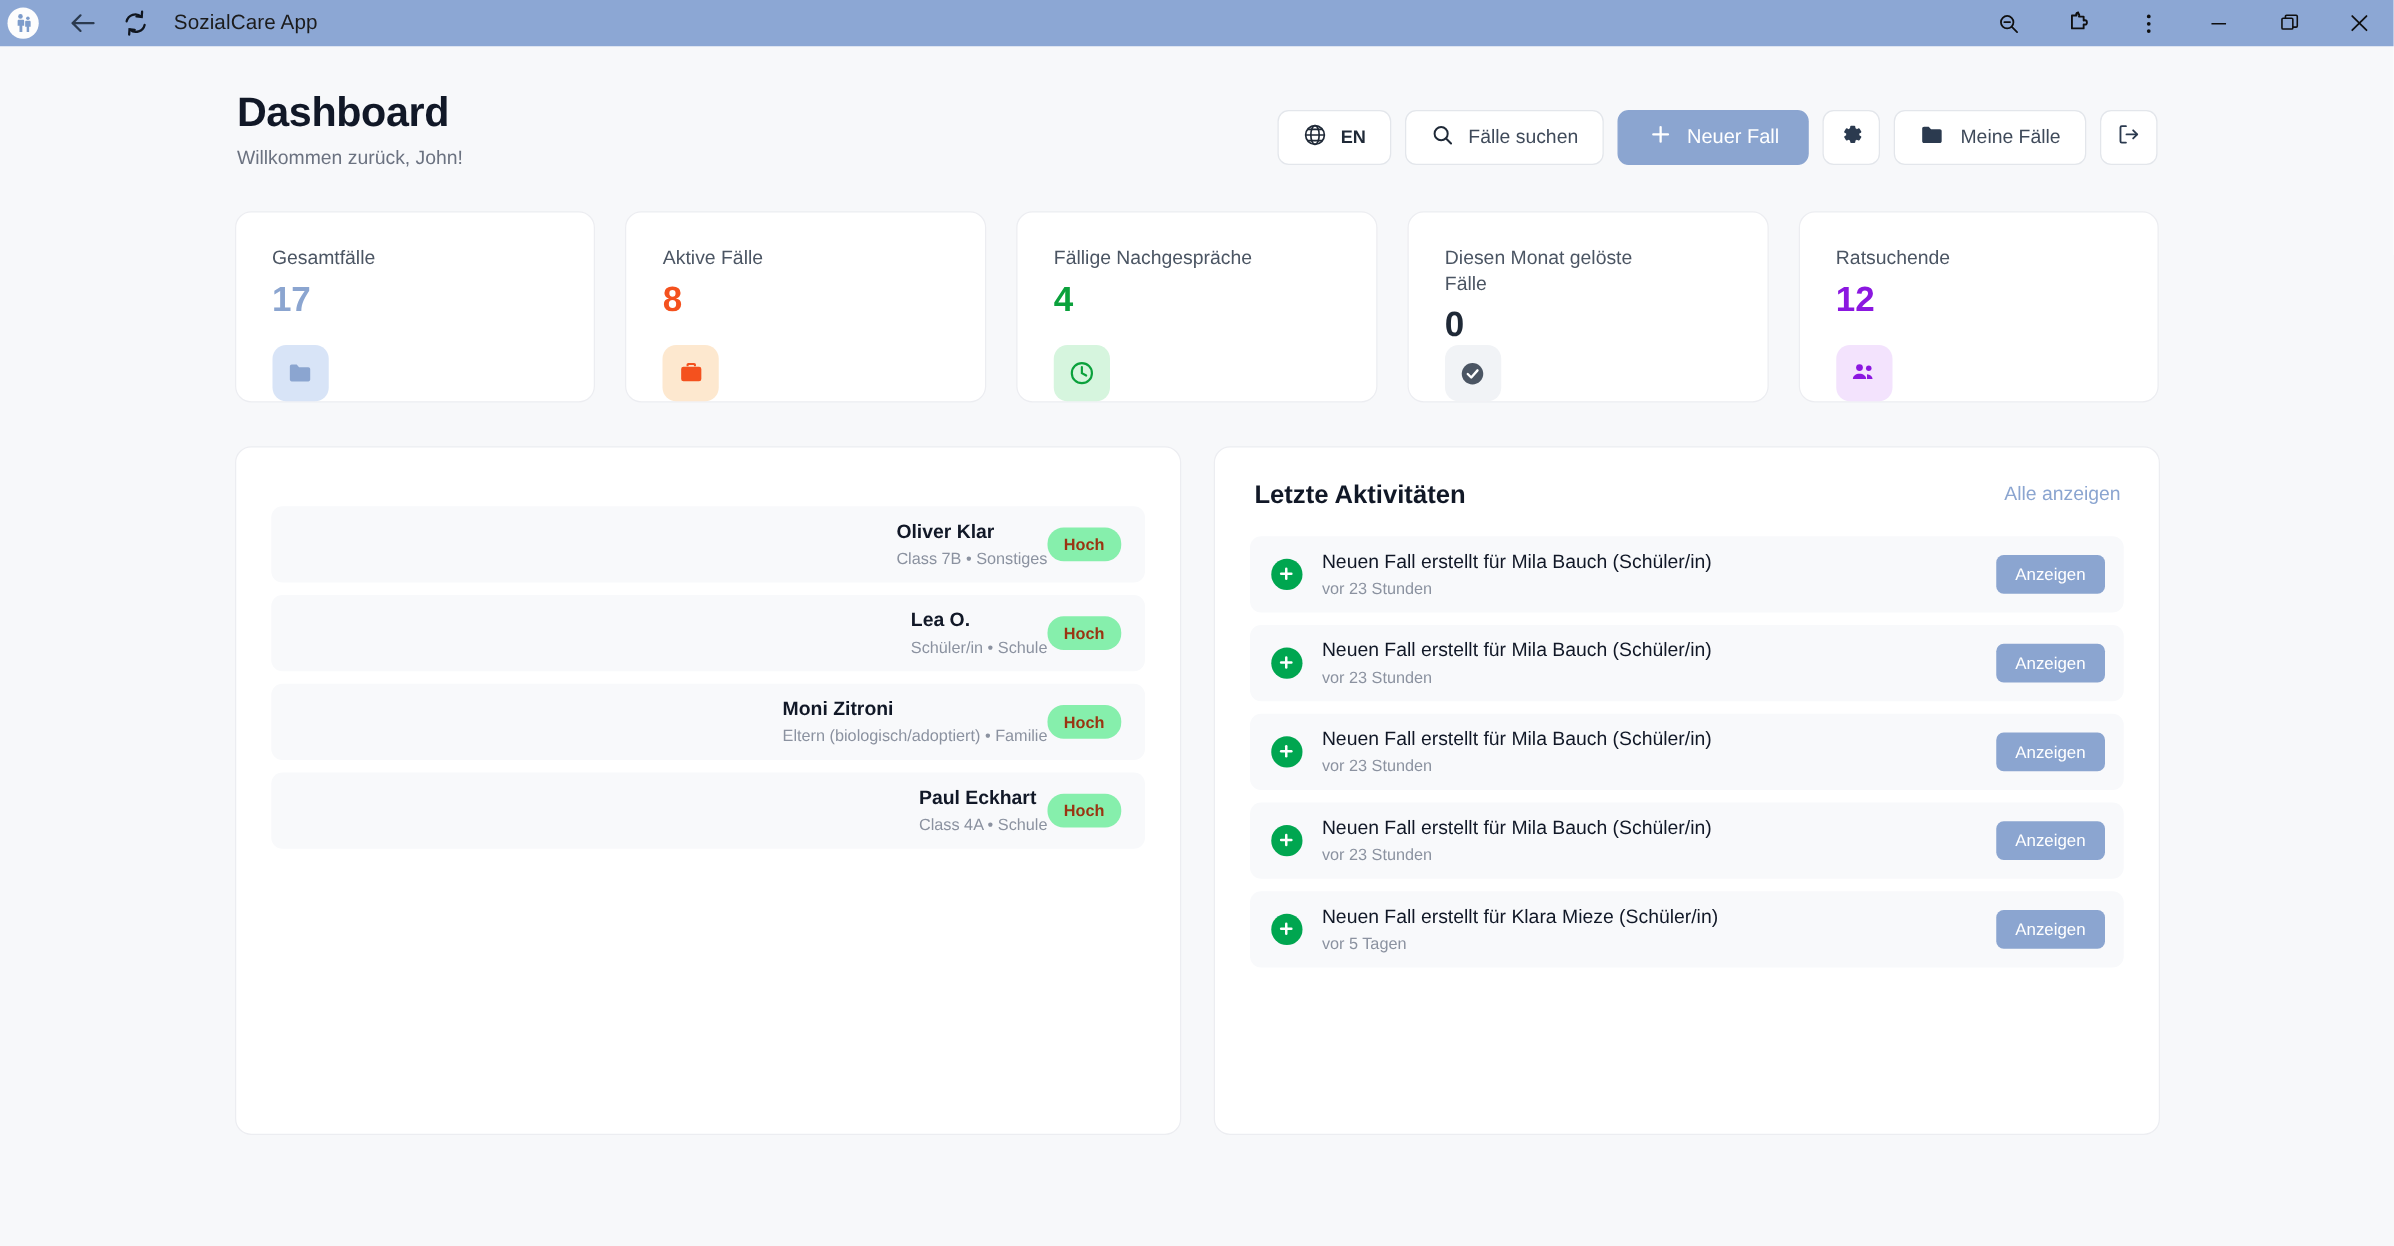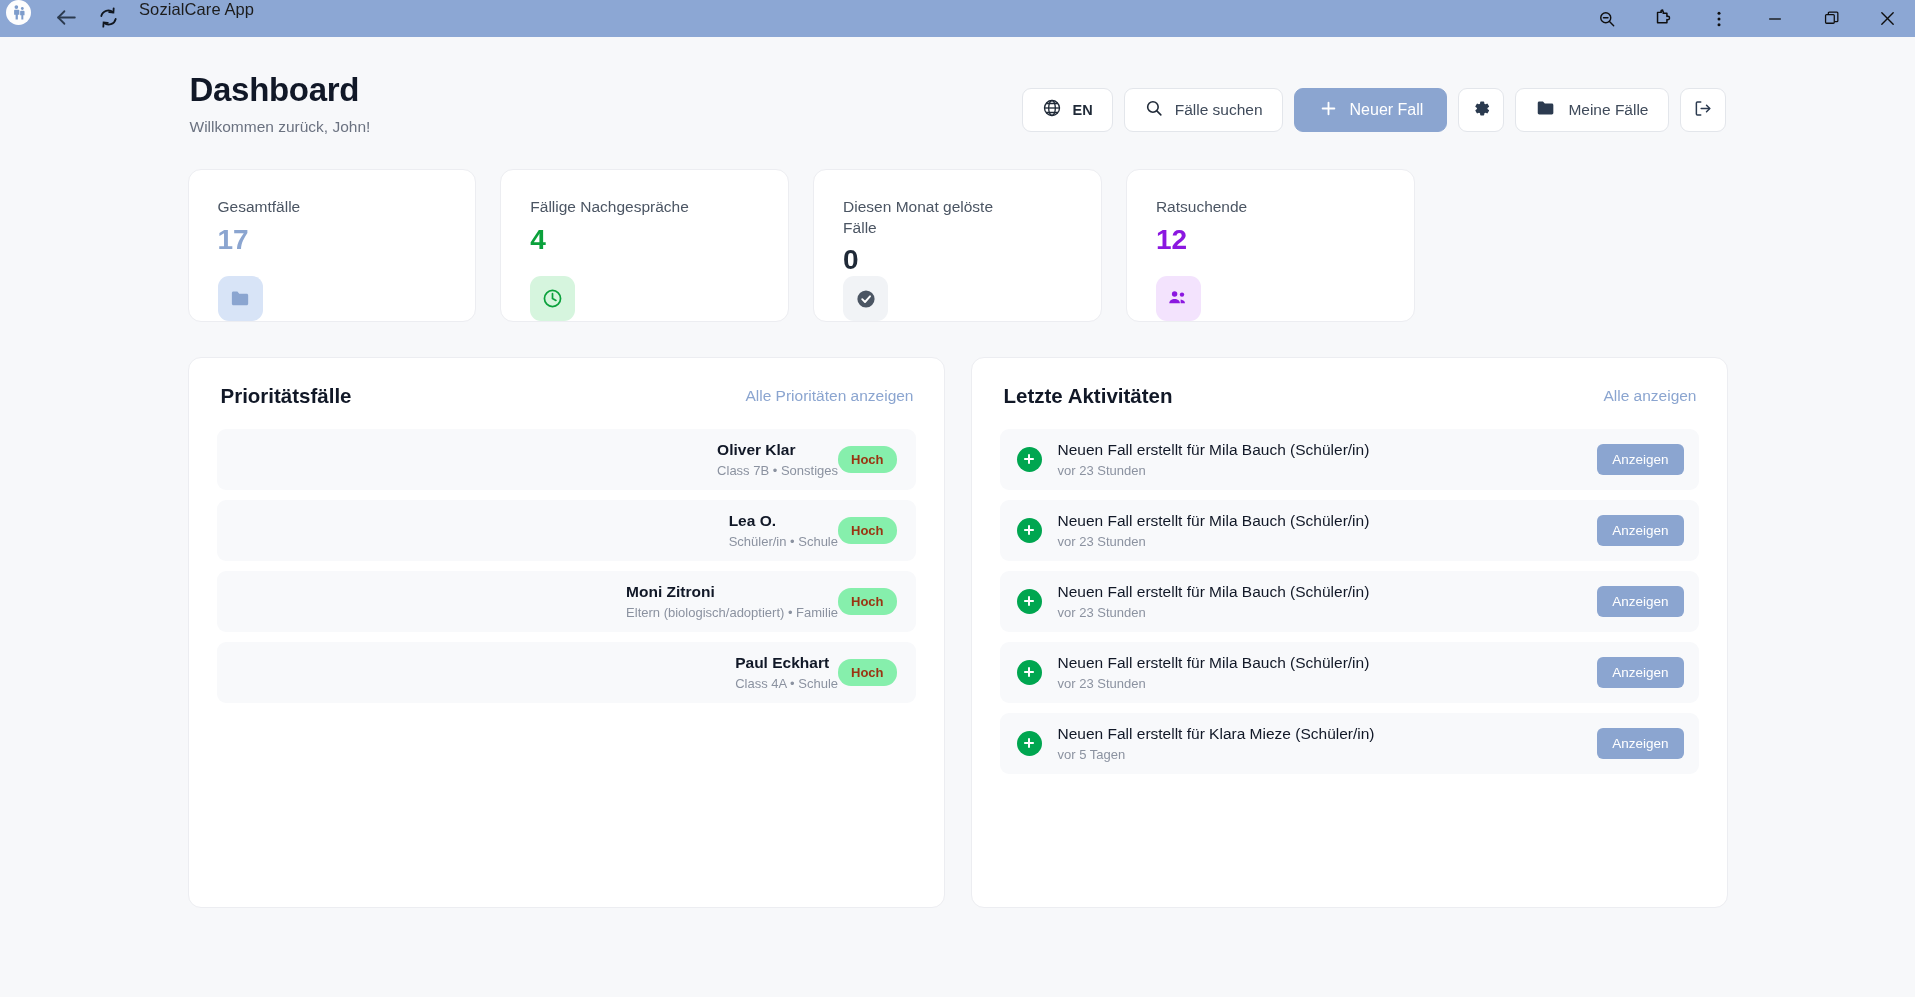--- a/index.html
+++ b/index.html
@@ -10,20 +10,21 @@
     overflow: hidden;
     background: #ffffff;
     font-family: "Liberation Sans", sans-serif;
   }
 
   
   .titlebar {
     height: 37px;
     background: #8ca7d4;
     display: flex;
+    align-items: center;
     padding: 0 0 0 6px;
     position: relative;
   }
   .app-logo {
     width: 25px; height: 25px;
     border-radius: 50%;
     background: #fdfdfd;
     display: flex; align-items: center; justify-content: center;
     flex: 0 0 auto;
     margin-right: 18px;
@@ -417,20 +418,32 @@
         <div class="stat-label">Gesamtfälle</div>
         <div class="stat-value" style="color:#8ba5d0">17</div>
       </div>
       <div class="stat-badge" style="background:#d8e4f7">
         <svg width="23" height="23" viewBox="0 0 24 24" fill="#8ba5d0">
           <path d="M3 6.4c0-.9.7-1.6 1.6-1.6h4.1l2 2.2h7.7c.9 0 1.6.7 1.6 1.6v8.8c0 .9-.7 1.6-1.6 1.6H4.6c-.9 0-1.6-.7-1.6-1.6z"></path>
         </svg>
       </div>
     </div>
 
+    <div class="stat-card">
+      <div class="stat-left">
+        <div class="stat-label">Aktive Fälle</div>
+        <div class="stat-value" style="color:#f4511e">8</div>
+      </div>
+      <div class="stat-badge" style="background:#fde8cf">
+        <svg width="22" height="22" viewBox="0 0 24 24" fill="#f4511e">
+          <path d="M9.5 3.6h5c.9 0 1.6.7 1.6 1.6v1.4h-1.8V5.4h-4.6v1.2H7.9V5.2c0-.9.7-1.6 1.6-1.6z"></path>
+          <rect x="3.2" y="7" width="17.6" height="12.6" rx="2"></rect>
+        </svg>
+      </div>
+    </div>
 
     <div class="stat-card">
       <div class="stat-left">
         <div class="stat-label">Fällige Nachgespräche</div>
         <div class="stat-value" style="color:#0ba13c">4</div>
       </div>
       <div class="stat-badge" style="background:#d6f5de">
         <svg width="23" height="23" viewBox="0 0 24 24" fill="none" stroke="#0ba13c" stroke-width="1.8" stroke-linecap="round">
           <circle cx="12" cy="12" r="8.4"></circle>
               <polyline points="12,7 12,12 15.6,14"></polyline>
@@ -464,24 +477,20 @@
           <path d="M14.6 13.4c2.5.2 4.4 1.7 4.4 3.8h-4.4z"></path>
         </svg>
       </div>
     </div>
 
   </div>
 
   <div class="panels">
 
     <div class="panel">
-      <div class="panel-head">
-        <div class="panel-title">Prioritätsfälle</div>
-        <div class="panel-link">Alle Prioritäten anzeigen</div>
-      </div>
       <div class="prio-list">
 
         <div class="prio-row">
           <div>
             <div class="prio-name">Oliver Klar</div>
             <div class="prio-meta">Class 7B • Sonstiges</div>
           </div>
           <div class="badge">Hoch</div>
         </div>
 

